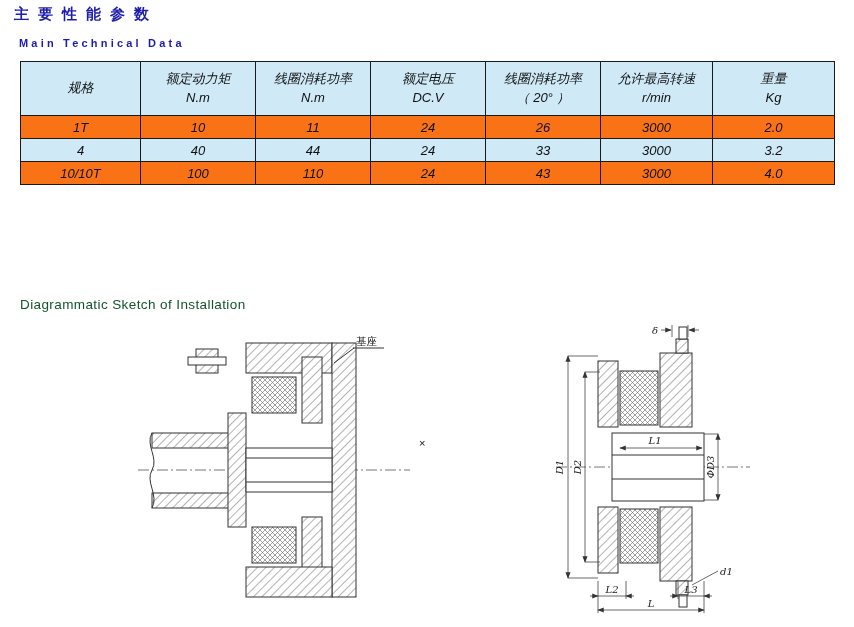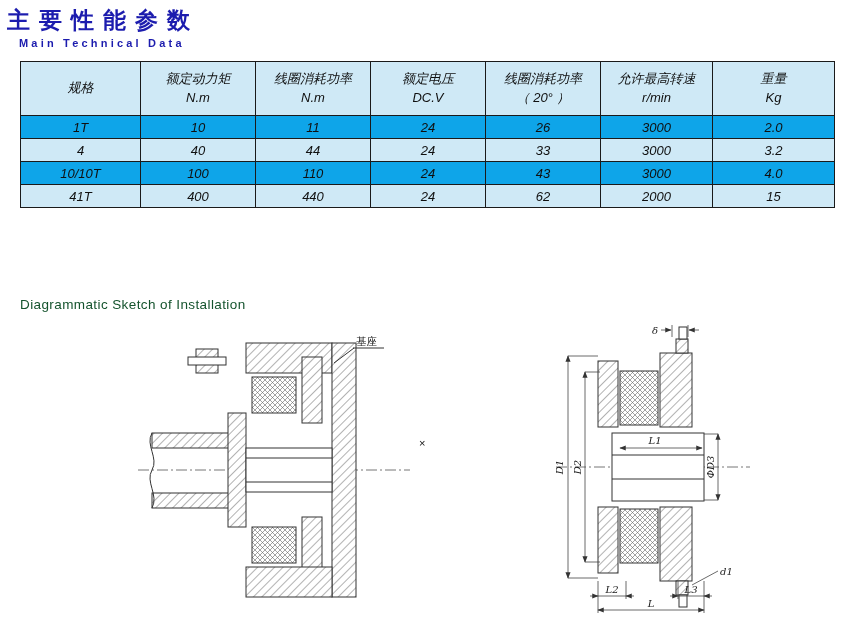--- a/index.html
+++ b/index.html
@@ -3,43 +3,43 @@
 <meta charset="utf-8">
 <style>
   * { box-sizing: border-box; }
   html, body { margin: 0; padding: 0; }
   body {
     width: 854px; height: 627px; position: relative;
     background: #ffffff; overflow: hidden;
     font-family: "Liberation Sans", sans-serif;
   }
   .title-cn {
-    position: absolute; left: 7px; top: 5px;
-    font-size: 23px; font-weight: bold; color: #1c1cae; letter-spacing: 9px;
+    position: absolute; left: 14px; top: 5px;
+    font-size: 15px; font-weight: bold; color: #1c1cae; letter-spacing: 9px;
     white-space: nowrap;
   }
   .title-en {
     position: absolute; left: 19px; top: 37px;
     font-size: 11px; font-weight: bold; color: #1c1cae; letter-spacing: 3.2px;
     white-space: nowrap;
     text-align: center;
   }
   table.tech {
     position: absolute; left: 20px; top: 61px; width: 814px;
     border-collapse: collapse; table-layout: fixed; font-style: italic;
   }
   .tech th, .tech td {
     border: 1px solid #1a1a1a; text-align: center; vertical-align: middle;
     color: #101010; padding: 0;
   }
   .tech thead th {
     background: #cfe9f6; height: 54px; font-weight: normal;
     font-size: 13px; line-height: 1.45;
   }
-  .tech tbody td { height: 23px; font-size: 13px; background: #0ea5e9; }
+  .tech tbody td { height: 23px; font-size: 13px; background: #f97316; }
   .tech tbody tr:nth-child(even) td { background: #cfe9f6; }
   .section-title {
     position: absolute; left: 20px; top: 297px;
     font-size: 13.5px; color: #14532d; letter-spacing: 0.4px;
   }
   svg.diagram { position: absolute; left: 0; top: 315px; }
   .dim {
     font-family: "DejaVu Serif", serif; font-style: italic;
     font-size: 10px; fill: #1a1a1a; stroke: none;
   }
@@ -116,29 +116,20 @@
       <td>3.2</td>
     </tr>
     <tr>
       <td>10/10T</td>
       <td>100</td>
       <td>110</td>
       <td>24</td>
       <td>43</td>
       <td>3000</td>
       <td>4.0</td>
-    </tr>
-    <tr>
-      <td>41T</td>
-      <td>400</td>
-      <td>440</td>
-      <td>24</td>
-      <td>62</td>
-      <td>2000</td>
-      <td>15</td>
     </tr>
   </tbody>
 </table>
 
 <div class="section-title">Diagrammatic Sketch of Installation</div>
 
 <svg class="diagram" width="854" height="312" viewBox="0 0 854 312" xmlns="http://www.w3.org/2000/svg">
   <defs>
     <pattern id="h1" width="6" height="6" patternUnits="userSpaceOnUse" patternTransform="rotate(45)">
       <rect width="6" height="6" fill="#ffffff"></rect>

